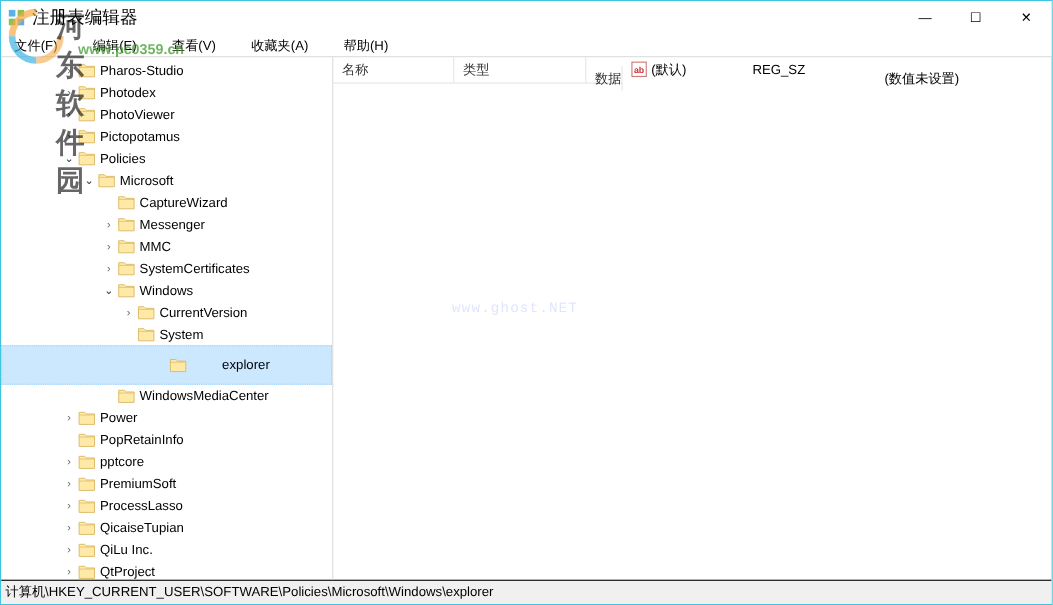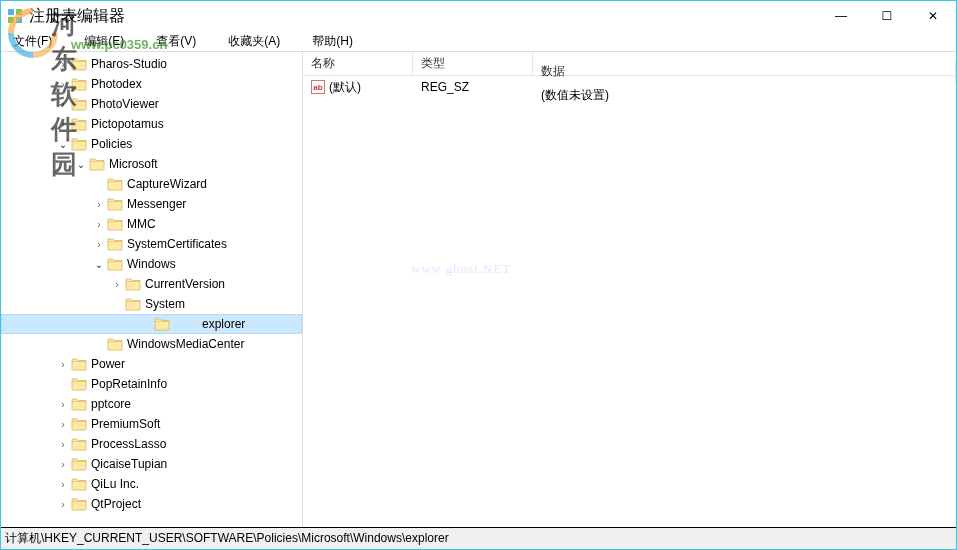--- a/index.html
+++ b/index.html
@@ -9,43 +9,43 @@
 .titlebar .title { flex: 1; font-size: 16px; color: #000; }
 .titlebar .win-controls { display: flex; height: 100%; }
 .titlebar .win-btn { width: 46px; display: flex; align-items: center; justify-content: center; color: #000; }
 .menubar { height: 20px; display: flex; align-items: center; padding-left: 4px; gap: 16px; background: #fff; }
 .menubar .menu-item { padding: 2px 8px; cursor: default; }
 .content { display: flex; height: calc(100% - 30px - 20px - 22px); border-top: 1px solid #ddd; }
 .tree-panel { width: 302px; border-right: 1px solid #ddd; overflow-y: auto; overflow-x: auto; padding: 2px 0; position: relative; }
 .tree-panel::-webkit-scrollbar { width: 17px; height: 17px; }
 .tree-panel::-webkit-scrollbar-thumb { background: #cdcdcd; border: 1px solid #aaa; }
 .tree-panel::-webkit-scrollbar-track { background: #f0f0f0; }
-.list-panel { flex: 1; display: flex; flex-direction: column; }
+.list-panel { flex: 1; display: flex; flex-direction: row; }
 .list-header { display: flex; height: 24px; border-bottom: 1px solid #e5e5e5; align-items: center; }
 .list-header .col { padding-left: 8px; height: 100%; display: flex; align-items: center; border-right: 1px solid #e5e5e5; color: #333; }
 .col-name { width: 110px; }
 .col-type { width: 120px; }
 .col-data { flex: 1; margin-top: 16px; }
 .list-body { flex: 1; padding: 2px 0; }
 .list-row { display: flex; height: 18px; align-items: center; }
 .list-row .cell { padding-left: 8px; display: flex; align-items: center; gap: 4px; }
 .value-icon { width: 14px; height: 14px; background: #fff; border: 1px solid #c77; display: flex; align-items: center; justify-content: center; font-size: 8px; color: #c33; font-weight: bold; }
 .tree-row { display: flex; align-items: center; height: 20px; white-space: nowrap; cursor: default; }
-.tree-row.selected { background: #cce8ff; border: 1px dotted #99d1ff; height: 20px; gap: 28px; }
+.tree-row.selected { background: #cce8ff; border: 1px dotted #99d1ff; height: 36px; gap: 28px; }
 .expander { width: 16px; height: 16px; display: flex; align-items: center; justify-content: center; color: #666; font-size: 10px; }
 .expander.empty { visibility: hidden; }
 .folder-icon { width: 16px; height: 14px; margin-right: 4px; position: relative; }
 .folder-icon svg { width: 100%; height: 100%; }
 .tree-label { padding-right: 8px; }
 .statusbar { height: 22px; border-top: 1px solid #000000; display: flex; align-items: center; padding-left: 4px; background: #f0f0f0; font-size: 12px; color: #000; }
 .watermark { position: absolute; left: 0; top: 0; pointer-events: none; z-index: 100; }
 .watermark .big { font-family: "Microsoft YaHei", sans-serif; font-size: 26px; font-weight: bold; color: rgba(0,0,0,0.6); position: absolute; top: 6px; left: 50px; letter-spacing: 2px; }
 .watermark .url { font-family: Arial; font-size: 13px; font-weight: bold; color: rgba(50,150,30,0.7); position: absolute; top: 36px; left: 60px; margin-left: 10px; }
 .watermark .arcs { position: absolute; top: 2px; left: 2px; }
-.wm-center { position: absolute; left: 410px; top: 260px; font-size: 13px; color: rgba(130,150,255,0.25); font-family: Liberation Serif, serif; letter-spacing: 1px; pointer-events: none; }
+.wm-center { position: absolute; left: 410px; top: 272px; font-size: 13px; color: rgba(130,150,255,0.25); font-family: Liberation Mono, monospace; letter-spacing: 1px; pointer-events: none; }
 </style>
 </head>
 <body>
 
 <div class="watermark">
   <svg class="arcs" width="60" height="60">
     <path d="M8 30 A22 22 0 0 1 30 8" stroke="#f7a945" stroke-width="6" fill="none" opacity="0.7"></path>
     <path d="M30 52 A22 22 0 0 1 8 30" stroke="#3fb4e6" stroke-width="6" fill="none" opacity="0.7"></path>
     <path d="M52 30 A22 22 0 0 1 30 52" stroke="#f7a945" stroke-width="6" fill="none" opacity="0.6"></path>
   </svg>

